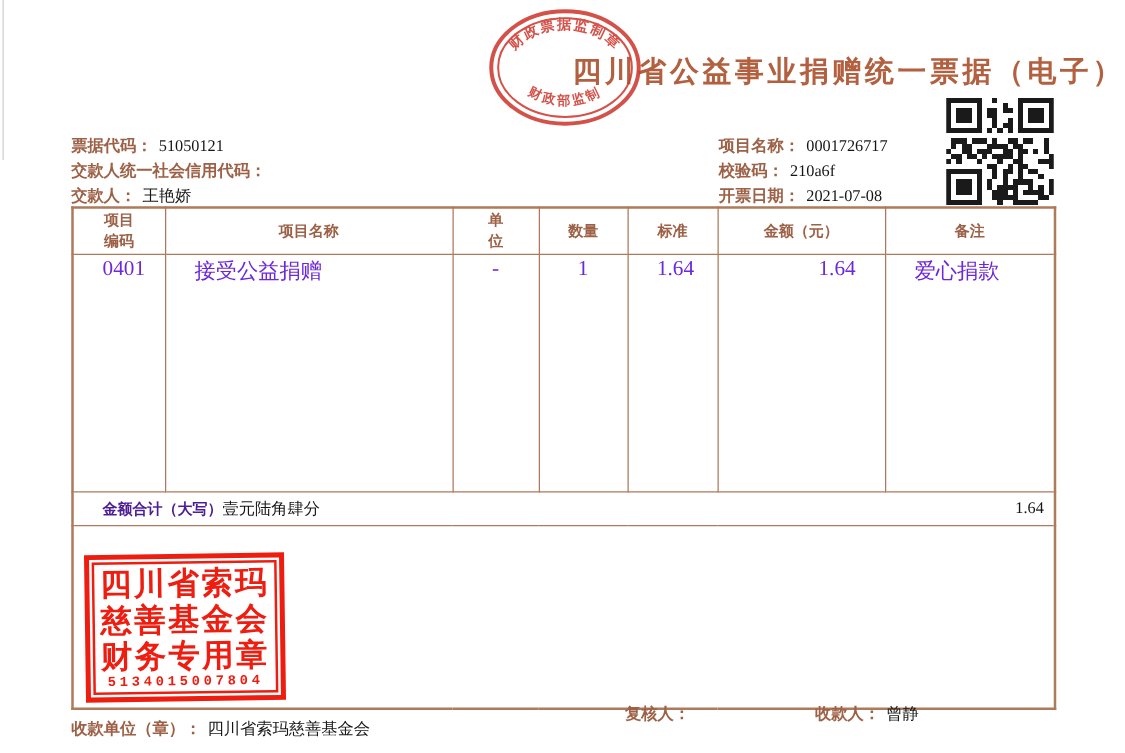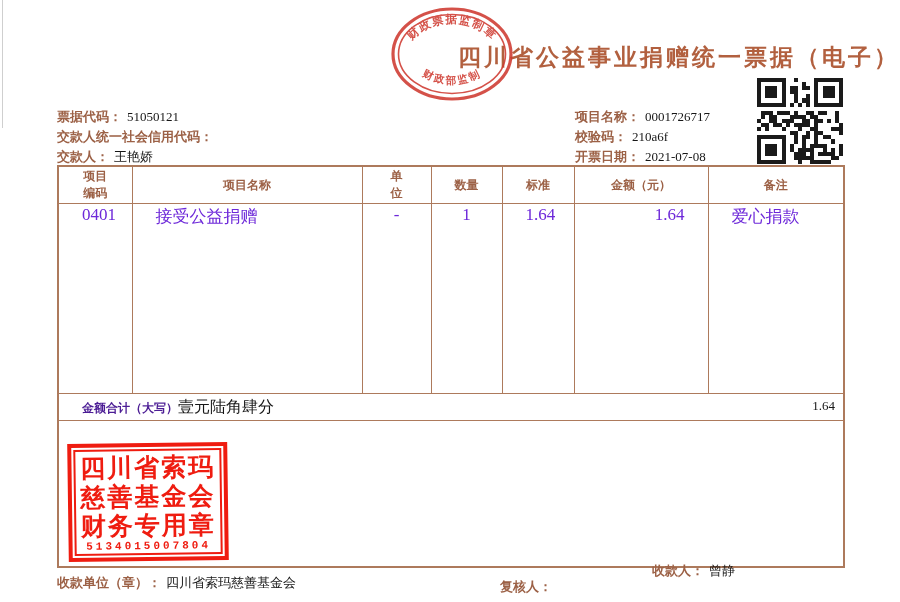--- a/index.html
+++ b/index.html
@@ -25,38 +25,38 @@
 
   
   table.grid{position:absolute;left:57px;top:165px;width:786px;border-collapse:collapse;
              table-layout:fixed;border:2px solid #ad7a5c;}
   table.grid th,table.grid td{border:1px solid #ad7a5c;padding:1px 23px;overflow:hidden;}
   table.grid th{height:20px;font-size:12px;font-weight:bold;color:#9c6146;text-align:center;}
   td.dcell{height:187px;vertical-align:top;font-size:17px;color:#6d28d9;}
   .ta-c{text-align:center;} .ta-r{text-align:right;}
   td.totalcell{height:24px;position:relative;font-size:12px;vertical-align:middle;}
   .total-label{color:#4c1d95;font-weight:bold;}
-  .total-cn{color:#161616;font-size:16px;}
+  .total-cn{color:#161616;font-size:13px;}
   .total-small{position:absolute;left:472px;top:4px;color:#9c6146;font-weight:bold;margin-top:28px;}
   .total-num{position:absolute;right:8px;top:4px;color:#161616;font-size:13px;}
   td.sealcell{height:143px;position:relative;}
 
   
   .seal{position:absolute;left:9px;top:22px;width:148px;border:4px solid #ef1c10;
         padding:2px;transform:rotate(-0.8deg);background:transparent;}
   .seal-inner{border:2px solid #ef1c10;padding:2px 2px 1px;text-align:center;}
   .seal-line{font-size:25px;line-height:29px;font-weight:bold;color:#ef1c10;
              letter-spacing:2px;font-family:"Liberation Sans",sans-serif;white-space:nowrap;}
   .seal-digits{font-size:11px;font-weight:bold;color:#ef1c10;letter-spacing:3px;
                font-family:"Liberation Mono",monospace;}
 
   
   .footer{position:absolute;left:57px;top:562px;width:786px;height:22px;font-size:12px;}
   .footer .f-unit{position:absolute;left:0;top:12px;white-space:nowrap;}
-  .footer .f-reviewer{position:absolute;left:443px;top:0;white-space:nowrap;margin-top:16px;}
+  .footer .f-reviewer{position:absolute;left:443px;top:0;white-space:nowrap;}
   .footer .f-cashier{position:absolute;left:595px;top:0;white-space:nowrap;}
 </style>
 </head>
 <body>
 
 <div class="page">
   <div class="edge-line"></div>
 
   <div class="title">四川省公益事业捐赠统一票据（电子）</div>
 

